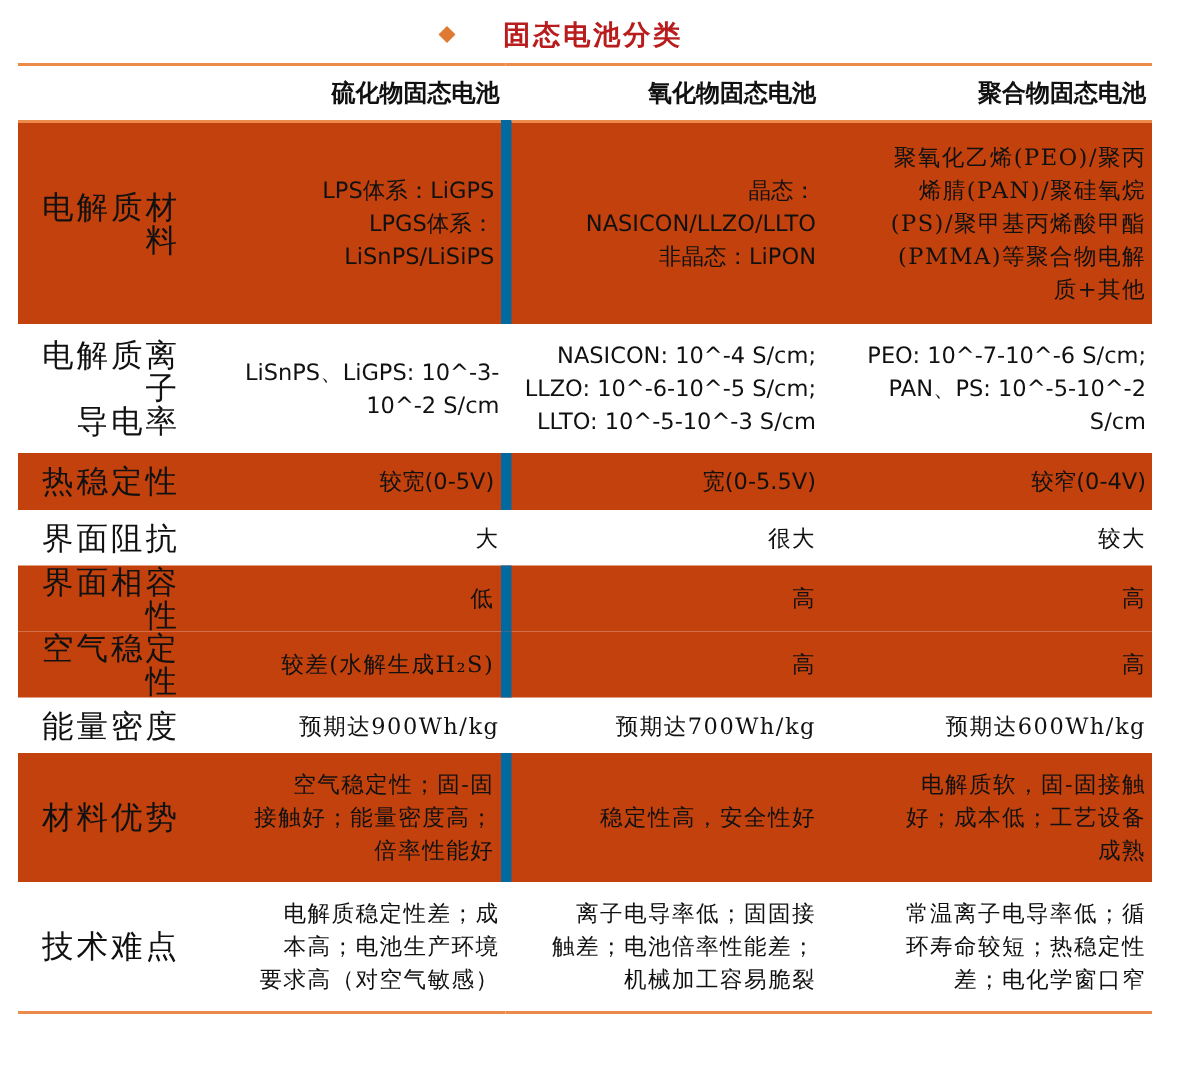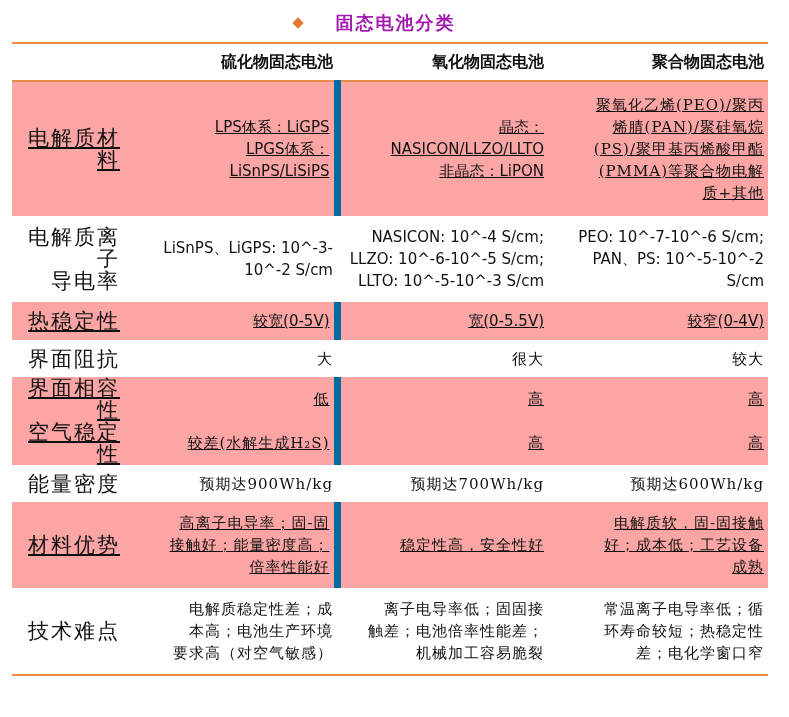--- a/index.html
+++ b/index.html
@@ -3,32 +3,32 @@
   <meta charset="utf-8">
   <style>
     html, body { margin: 0; padding: 0; background: #ffffff; }
     body { width: 789px; height: 717px; position: relative; overflow: hidden;
            font-family: "DejaVu Sans", "Liberation Sans", sans-serif; color: #111; }
     .title-bar { position: absolute; top: 8px; left: 0; width: 789px; height: 30px;
                  display: flex; align-items: center; justify-content: center; }
     .title-diamond { width: 8px; height: 8px; background: #e07a33; transform: rotate(45deg);
                      margin-right: 34px; margin-left: -40px; }
     .title-text { font-family: "DejaVu Serif", "Liberation Serif", serif; font-weight: bold;
-                  font-size: 18px; color: #a21caf; letter-spacing: 2px; }
+                  font-size: 18px; color: #b91c1c; letter-spacing: 2px; }
     table.grid { position: absolute; top: 42px; left: 12px; width: 756px;
                  border-collapse: collapse; table-layout: fixed;
                  border-top: 2px solid #ec8a4a; border-bottom: 2px solid #ec8a4a; }
     table.grid th, table.grid td { text-align: right; vertical-align: middle;
                  padding: 0 4px; font-size: 15px; line-height: 22px; }
     table.grid thead th { height: 36px; font-family: "DejaVu Serif", "Liberation Serif", serif;
                  font-weight: bold; font-size: 16px; border-bottom: 2px solid #ec8a4a; }
     table.grid td.label { font-family: "DejaVu Serif", "Liberation Serif", serif; font-size: 21px;
                  letter-spacing: 2px; }
     table.grid td.serif { font-family: "DejaVu Serif", "Liberation Serif", serif; letter-spacing: 1px; }
-    tr.shade td { background: #fca5a5; text-decoration: underline; }
+    tr.shade td { background: #c2410c; }
     td.col1 { border-right: 7px solid #0369a1; }
     tr.r1 td { height: 134px; }
     tr.r2 td { height: 86px; }
     tr.r3 td { height: 38px; }
     tr.rs td { height: 37px; }
     tr.r9 td { height: 86px; }
     tr.r10 td { height: 86px; }
     .multi { white-space: pre-line; }
   </style>
 </head>
@@ -106,21 +106,21 @@
       <td class="serif">高</td>
     </tr>
     <tr class="rs">
       <td class="label">能量密度</td>
       <td class="serif">预期达900Wh/kg</td>
       <td class="serif">预期达700Wh/kg</td>
       <td class="serif">预期达600Wh/kg</td>
     </tr>
     <tr class="shade r9">
       <td class="label">材料优势</td>
-      <td class="multi serif col1">高离子电导率；固-固
+      <td class="multi serif col1">空气稳定性；固-固
 接触好；能量密度高；
 倍率性能好</td>
       <td class="multi serif">稳定性高，安全性好</td>
       <td class="multi serif">电解质软，固-固接触
 好；成本低；工艺设备
 成熟</td>
     </tr>
     <tr class="r10">
       <td class="label">技术难点</td>
       <td class="multi serif">电解质稳定性差；成

